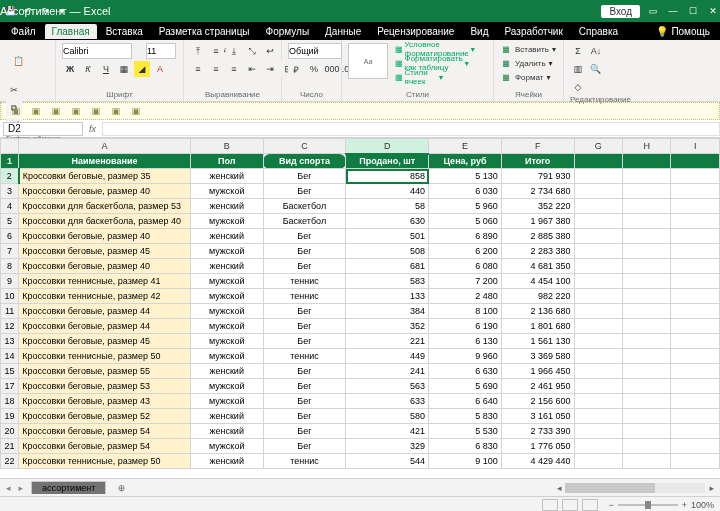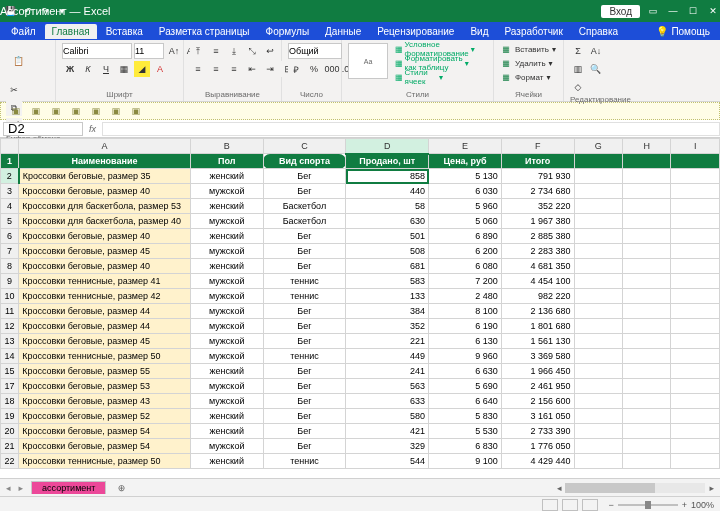--- a/index.html
+++ b/index.html
@@ -5,21 +5,21 @@
 * { margin: 0; padding: 0; box-sizing: border-box; font-family: "Segoe UI", Arial, sans-serif; }
 body { width: 720px; height: 511px; background: #fff; font-size: 10px; overflow: hidden; }
 
 .titlebar { height: 22px; background: #107c41; color: #fff; display: flex; align-items: center; position: relative; }
 .titlebar .left-icons { display: flex; gap: 3px; padding-left: 4px; }
 .titlebar .icon-btn { width: 14px; height: 14px; display:inline-flex; align-items:center; justify-content:center; font-size:9px; color:#fff; }
 .titlebar .title { position:absolute; left:0; right:0; text-align:left; font-size:11px; }
 .titlebar .right-icons { margin-left:auto; display:flex; align-items:center; gap:6px; }
 .titlebar .user-chip { background:#fff; color:#333; border-radius:2px; padding:1px 8px; font-size:10px; }
 
-.menubar { height: 18px; background: #1d4ed8; color: #fff; display:flex; align-items:center; padding: 0 4px; gap: 2px; font-size: 10px; text-align: right; }
+.menubar { height: 18px; background: #000000; color: #fff; display:flex; align-items:center; padding: 0 4px; gap: 2px; font-size: 10px; text-align: right; }
 .menubar .tab { padding: 2px 7px; border-radius: 2px 2px 0 0; cursor: default; }
 .menubar .tab.active { background: #f0f0f0; color: #107c41; }
 .menubar .spacer { flex: 1; }
 .menubar .aux { display:flex; align-items:center; gap:4px; }
 .menubar .aux .ai { padding:2px 6px; }
 
 .ribbon { height: 62px; background: #f3f2f1; border-bottom: 1px solid #d4d4d4; display:flex; }
 .ribbon .group { border-right: 1px solid #e0e0e0; padding: 3px 6px 2px; display:flex; flex-direction:column; justify-content:space-between; }
 .ribbon .group .icons { display:flex; flex-wrap:wrap; gap:3px; align-content: flex-start; }
 .ribbon .group .glabel { font-size:8px; color:#6b6b6b; text-align:center; white-space:nowrap; }
@@ -31,21 +31,21 @@
 .ribbon .styles-group .sbtn { width: 48px; height: 12px; font-size:8px; display:flex; align-items:center; gap:2px; color:#0a6; }
 .ribbon .styles-preview { width: 40px; height: 36px; border:1px solid #c8c8c8; background:#fff; margin-right:4px; display:flex; flex-direction:column; align-items:center; justify-content:center; font-size:7px; color:#666;}
 .ribbon .cells-col { display:flex; flex-direction:column; gap:2px; }
 .ribbon .cells-col .cbtn { font-size:8px; display:flex; align-items:center; gap:3px; color:#333; height:12px; }
 .ribbon .cb-ico { width:12px; height:12px; display:inline-flex; align-items:center; justify-content:center; font-size:8px; color:#107c41; }
 
 .qat-strip { height: 18px; background:#fffde7; border:1px dotted #c0c070; display:flex; align-items:center; padding:0 8px; gap:6px; }
 .qat-strip .qbtn { width:14px; height:14px; display:inline-flex; align-items:center; justify-content:center; font-size:9px; color:#8a8a40; }
 
 .namebox-bar { height: 18px; background:#fff; border-bottom:1px solid #d0d0d0; display:flex; align-items:center; }
-.namebox-bar .namebox { width:80px; border:1px solid #c8c8c8; height:14px; font-size:13px; padding:0 4px; margin-left:3px;}
+.namebox-bar .namebox { width:80px; border:1px solid #c8c8c8; height:14px; font-size:10px; padding:0 4px; margin-left:3px;}
 .namebox-bar .fx { margin: 0 6px; color:#666; font-style:italic; font-size:9px; }
 .namebox-bar .formula { flex:1; border:1px solid #e0e0e0; height:14px; }
 
 .grid-wrap { height: 340px; overflow:auto; position:relative; }
 table.sheet { border-collapse: collapse; table-layout: fixed; width: 720px; }
 table.sheet th, table.sheet td { border: 1px solid #d4d4d4; font-size: 9px; padding: 1px 3px; height: 15px; overflow:hidden; white-space:nowrap; text-overflow: clip; }
 table.sheet thead th { background:#f0f0f0; color:#333; font-weight:normal; text-align:center; position:sticky; top:0; }
 table.sheet thead th.selected { background:#d2f0e0; border-bottom:2px solid #107c41; }
 table.sheet .rowhead { background:#f0f0f0; text-align:center; width:18px; position:sticky; left:0;}
 table.sheet .rowhead.selected { background:#d2f0e0; border-right:2px solid #107c41;}
@@ -54,21 +54,21 @@
 table.sheet td.col-b { text-align:center; width: 72px; margin-top: 44px; }
 table.sheet td.col-c { text-align:center; width: 82px; border-radius: 7px; }
 table.sheet td.col-d { text-align:right; width: 82px; }
 table.sheet td.col-e { text-align:right; width: 72px; margin-top: 8px; }
 table.sheet td.col-f { text-align:right; width: 72px; }
 table.sheet td.col-g, table.sheet td.col-h, table.sheet td.col-i { width: 48px; }
 table.sheet td.selected-cell { outline: 2px solid #107c41; outline-offset:-2px; background:#fff; }
 
 .sheet-tabs { height: 18px; border-top:1px solid #d0d0d0; background:#f3f3f3; display:flex; align-items:center; padding: 0 6px; gap: 8px; font-size:9px; position:relative;}
 .sheet-tabs .nav { color:#888; }
-.sheet-tabs .stab { background:#ec4899; border:1px solid #c8c8c8; border-bottom:none; padding:1px 10px; }
+.sheet-tabs .stab { background:#737373; border:1px solid #c8c8c8; border-bottom:none; padding:1px 10px; }
 .sheet-tabs .add { width:14px; height:14px; border-radius:50%; display:inline-flex; align-items:center; justify-content:center; color:#666; }
 .sheet-tabs .hscroll { margin-left:auto; display:flex; align-items:center; gap:4px; }
 .sheet-tabs .hscroll .arrow { color:#666; }
 .sheet-tabs .track { width: 140px; height:10px; background:#e8e8e8; position:relative; }
 .sheet-tabs .thumb { position:absolute; left:0; width:90px; height:10px; background:#c8c8c8; }
 
 .statusbar { height: 17px; background:#f3f3f3; border-top:1px solid #d0d0d0; display:flex; align-items:center; padding:0 6px; font-size:9px; color:#555; gap:10px; }
 .statusbar .views { margin-left:auto; display:flex; gap:4px;}
 .statusbar .vbtn { width:16px; height:12px; border:1px solid #c0c0c0; }
 .statusbar .zoom-ctl { display:flex; align-items:center; gap:4px; }
@@ -120,21 +120,21 @@
         <span class="ibtn">✂</span>
         <span class="ibtn">⧉</span>
         <span class="ibtn">🖌</span>
       </div>
     </div>
     <div class="glabel">Буфер обмена</div>
   </div>
 
   <div class="group" style="width:128px">
     <div class="icons" style="flex-direction:column;gap:2px;align-items:flex-start">
-      <div style="display:flex;gap:2px">
+      <div style="display:flex;gap:14px">
         <input class="combo font-combo" value="Calibri" style="">
         <input class="combo size-combo" value="11" style="">
         <span class="ibtn">A↑</span>
         <span class="ibtn">A↓</span>
       </div>
       <div style="display:flex;gap:2px">
         <span class="ibtn">
             <b>Ж</b>
           </span>
         <span class="ibtn">

